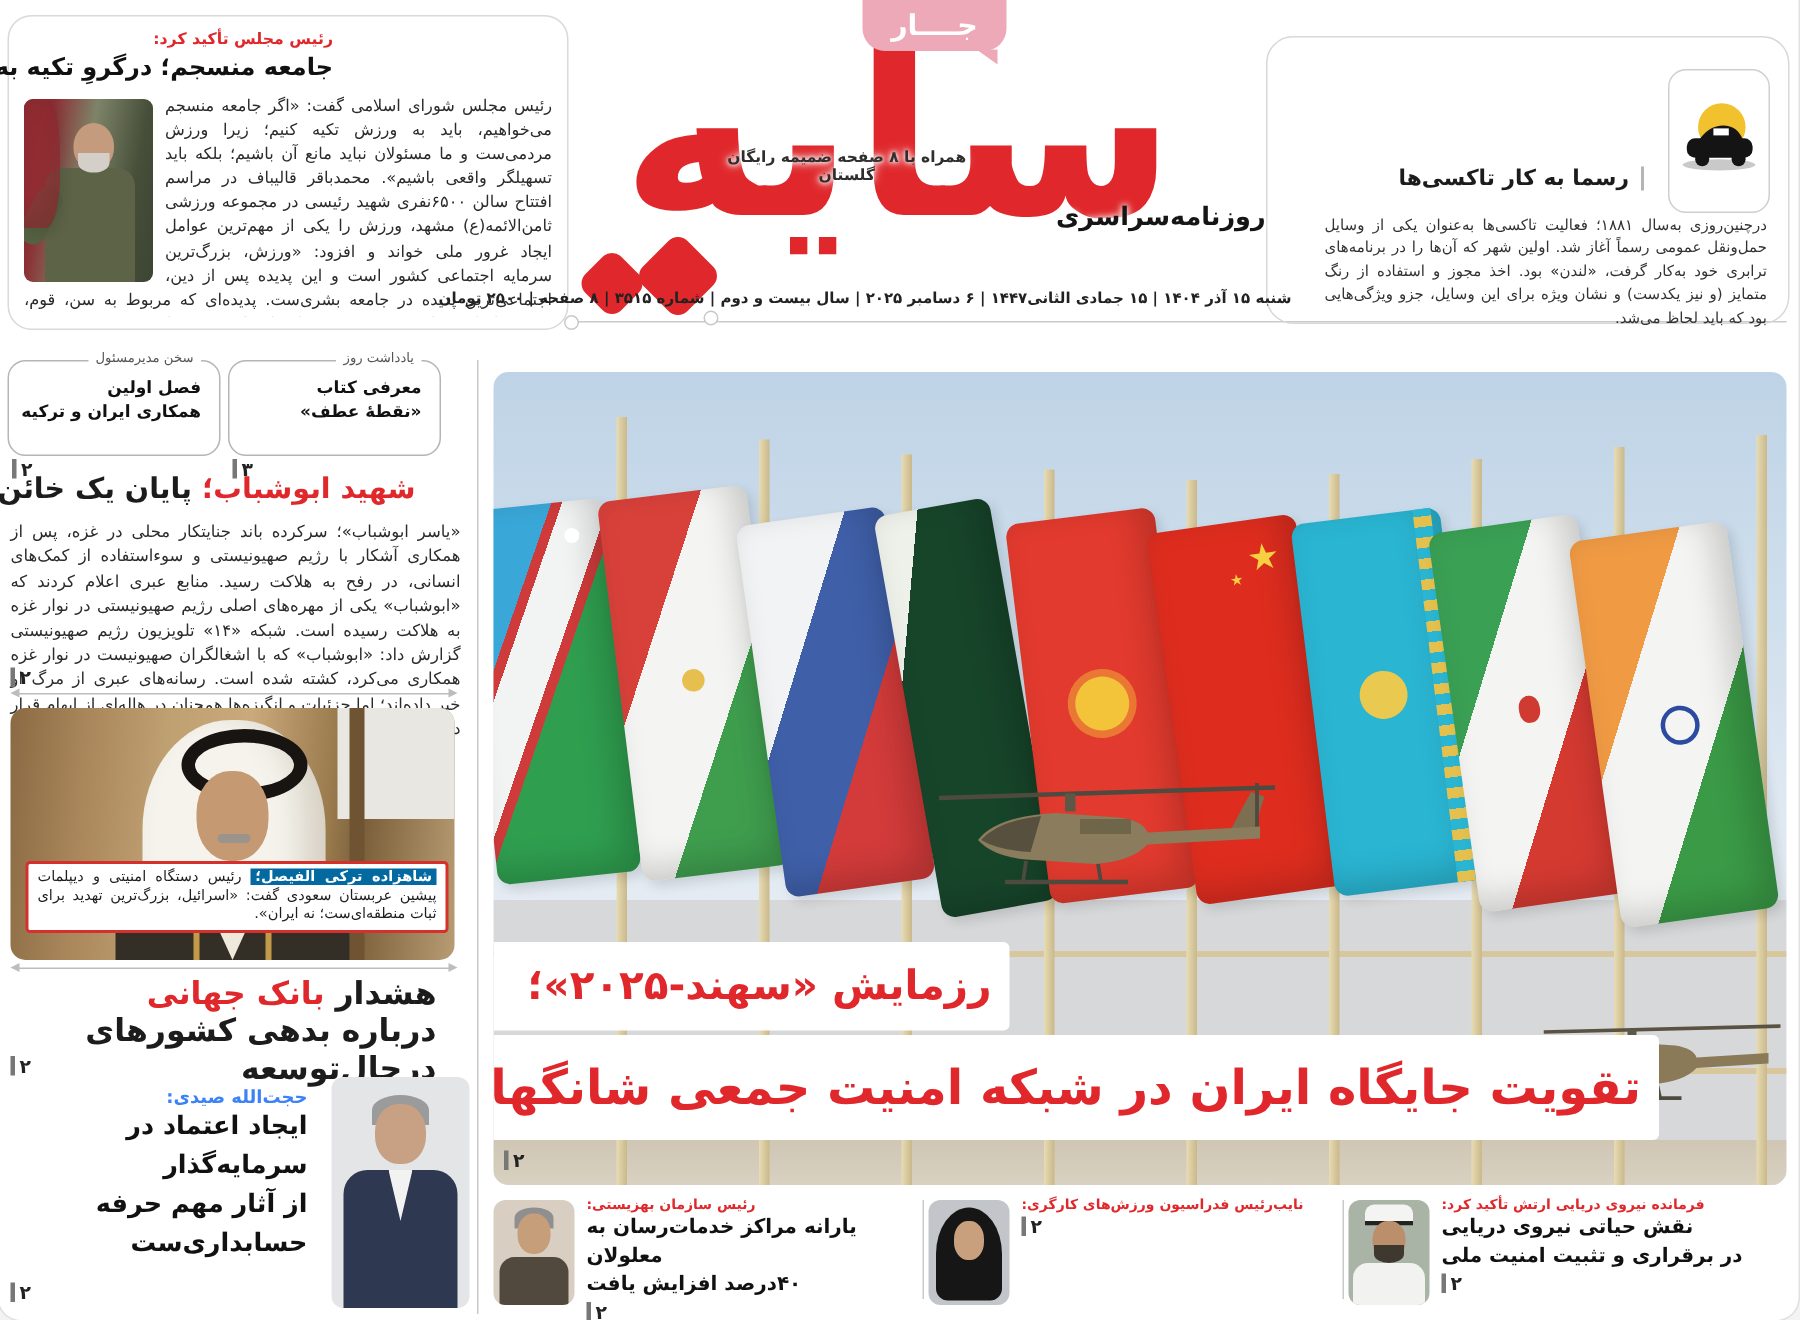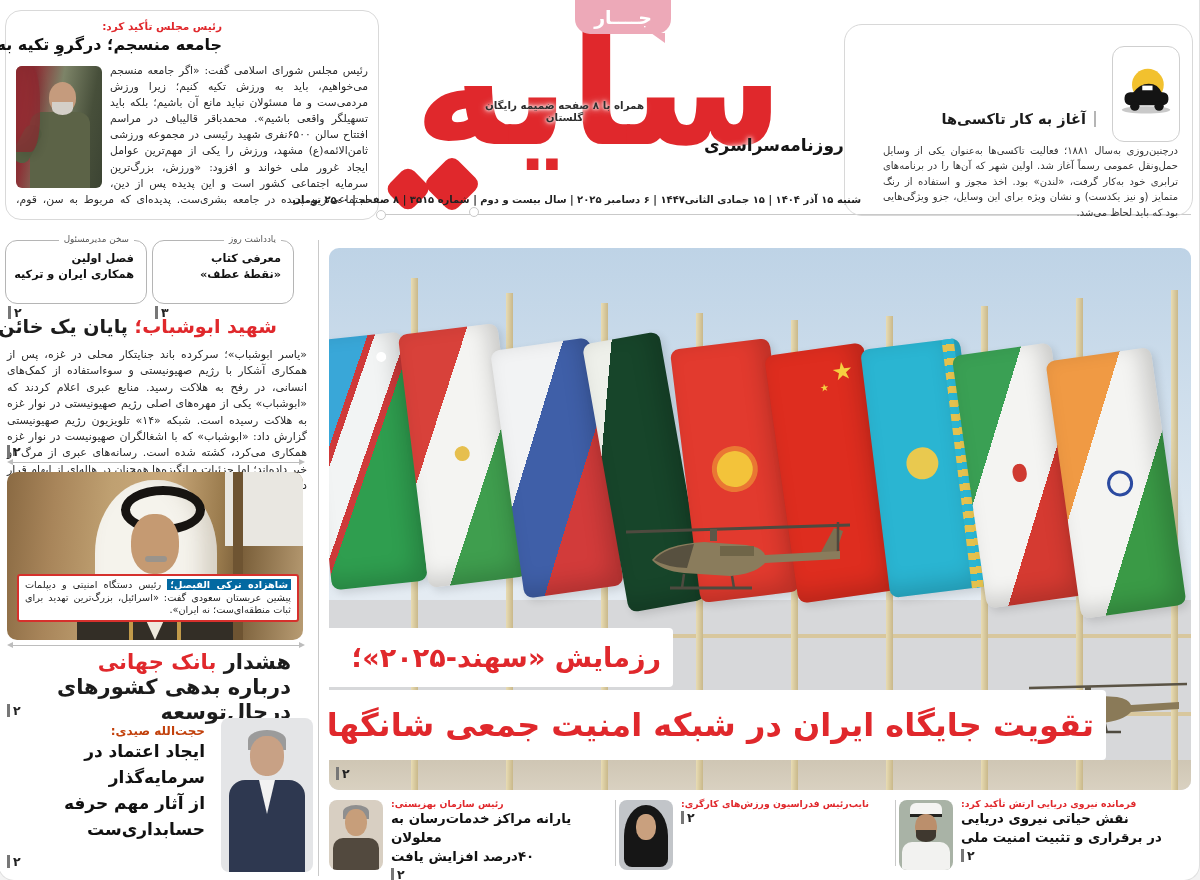--- a/index.html
+++ b/index.html
@@ -67,21 +67,21 @@
   .turki .trim{position:absolute;top:0;width:4px;height:44px;background:#c19a4a;}
   .turki-cap{position:absolute;left:10px;right:4px;top:102px;background:#fff;border:2px solid #d6302c;border-radius:3px;padding:3px 6px;font-size:9.7px;line-height:12.6px;text-align:justify;color:#1e1e1e;z-index:3;}
   .turki-cap .name{background:#0369a1;color:#fff;font-weight:bold;padding:0 3px;}
   .wb-head{left:6px;top:650px;width:300px;text-align:right;padding-left:6px;box-sizing:border-box;font-size:21px;font-weight:bold;line-height:25px;padding-right:14px;}
   .seydi-photo{left:222px;top:718px;width:92px;height:154px;border-radius:8px;overflow:hidden;background:#e4e5e7;}
   .seydi-photo .hair{position:absolute;left:27px;top:12px;width:38px;height:20px;background:#9b9b9b;border-radius:50% 50% 0 0;}
   .seydi-photo .face{position:absolute;left:29px;top:18px;width:34px;height:40px;background:#c8a185;border-radius:46%;}
   .seydi-photo .suit{position:absolute;left:8px;top:62px;width:76px;height:92px;background:#2e3850;border-radius:16px 16px 0 0;}
   .seydi-photo .shirt{position:absolute;left:38px;top:62px;width:16px;height:34px;background:#f2f2f2;clip-path:polygon(0 0,100% 0,50% 100%);}
   .seydi-text{left:0;top:724px;width:216px;text-align:right;padding-right:10px;box-sizing:border-box;}
-  .seydi-text .k{font-size:12px;font-weight:bold;color:#c2410c;}
+  .seydi-text .k{font-size:12px;font-weight:bold;color:#3b82f6;}
   .seydi-text .h{font-size:17px;font-weight:bold;line-height:26px;color:#111;}
 
   
   .mainphoto{left:330px;top:248px;width:862px;height:542px;border-radius:10px;overflow:hidden;background:linear-gradient(#bed3e6,#dfe9f2 55%,#e8edf2 72%);}
   .wall{position:absolute;left:0;top:352px;width:100%;height:190px;background:#d7d8da;}
   .wall .h1,.wall .h2{position:absolute;left:0;width:100%;height:4px;background:#d8c79d;}
   .sand{position:absolute;left:0;bottom:0;width:100%;height:30px;background:linear-gradient(#cfc6b4,#d9d1c1);}
   .pole{position:absolute;width:7px;background:linear-gradient(90deg,#e8dcb4,#c9b88a);z-index:1;}
   .flag{position:absolute;z-index:2;border-radius:9px;box-shadow:inset -10px -8px 22px rgba(0,0,0,.18),3px 4px 8px rgba(0,0,0,.12);}
   .bar{position:absolute;left:0;background:#fff;z-index:5;display:flex;align-items:center;justify-content:flex-start;box-sizing:border-box;padding:0 12px;border-radius:0 4px 4px 0;}
@@ -144,21 +144,21 @@
       <svg width="56" height="66" viewBox="0 0 60 70">
         <circle cx="32" cy="25" r="17" fill="#f2c12e"></circle>
         <ellipse cx="30" cy="52" rx="26" ry="4" fill="#c9c9c9"></ellipse>
         <path d="M16 34 q7 -10 17 -10 q10 0 14 10z" fill="#141414"></path>
         <rect x="7" y="33" rx="6" width="47" height="14" fill="#141414"></rect>
         <rect x="26" y="26" width="11" height="5" fill="#fff"></rect>
         <circle cx="18" cy="48" r="5" fill="#141414"></circle>
           <circle cx="44" cy="48" r="5" fill="#141414"></circle>
       </svg>
     </div>
-    <div class="taxi-head">آغاز به کار تاکسی‌ها</div>
+    <div class="taxi-head">رسما به کار تاکسی‌ها</div>
     <div class="taxi-body">درچنین‌روزی به‌سال ۱۸۸۱؛ فعالیت تاکسی‌ها به‌عنوان یکی از وسایل حمل‌ونقل عمومی رسماً آغاز شد. اولین شهر که آن‌ها را در برنامه‌های ترابری خود به‌کار گرفت، «لندن» بود. اخذ مجوز و استفاده از رنگ متمایز (و نیز یکدست) و نشان ویژه برای این وسایل، جزو ویژگی‌هایی بود که باید لحاظ می‌شد.</div>
   </div>
 
   <div class="abs vdiv"></div>
 
   <div class="abs note-box" style="left:153px;">
     <div class="note-label">یادداشت روز</div>
     <div class="note-title">
       <span>معرفی کتاب</span><br><span>«نقطهٔ عطف»</span>
     </div>

